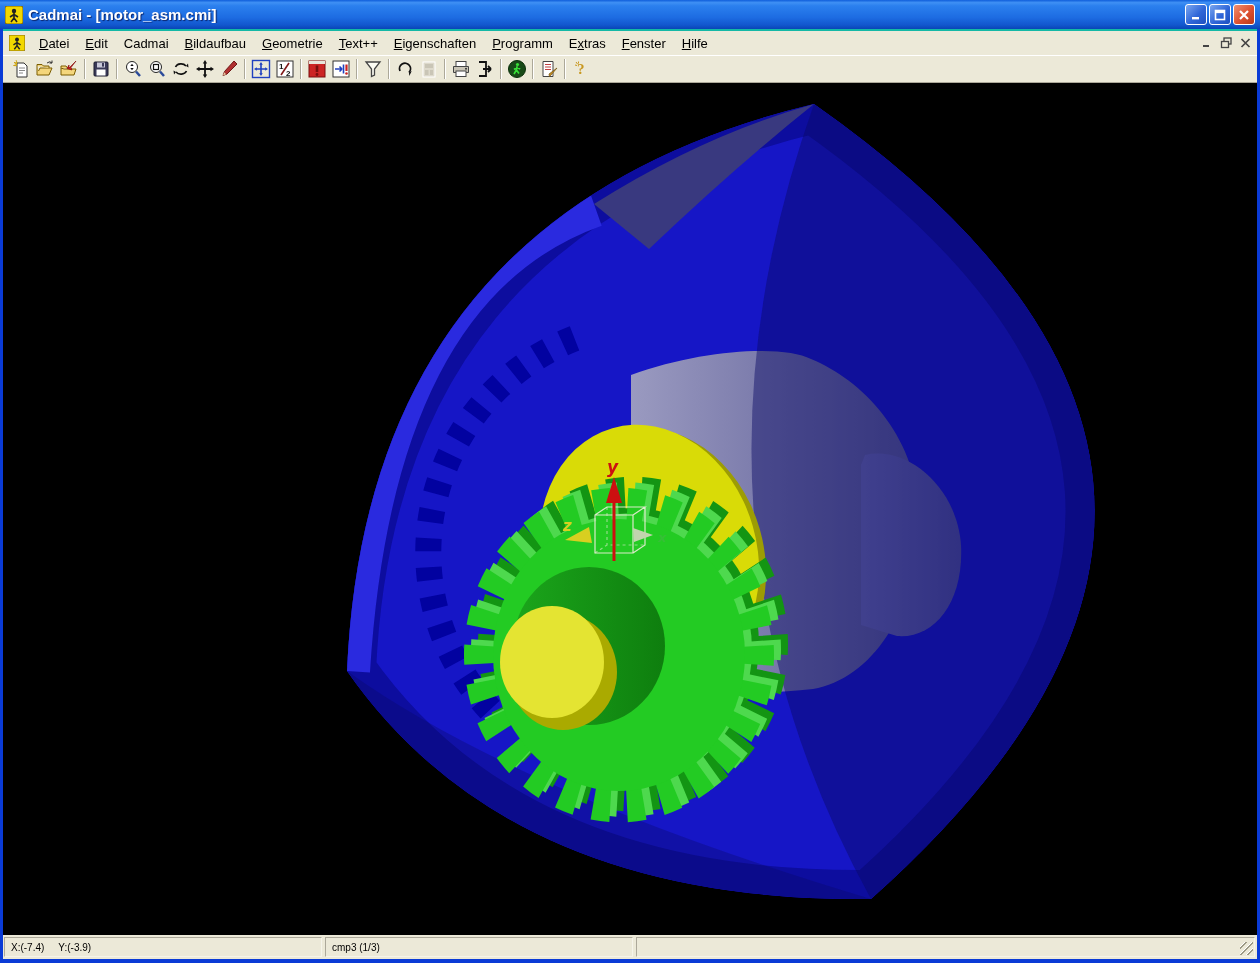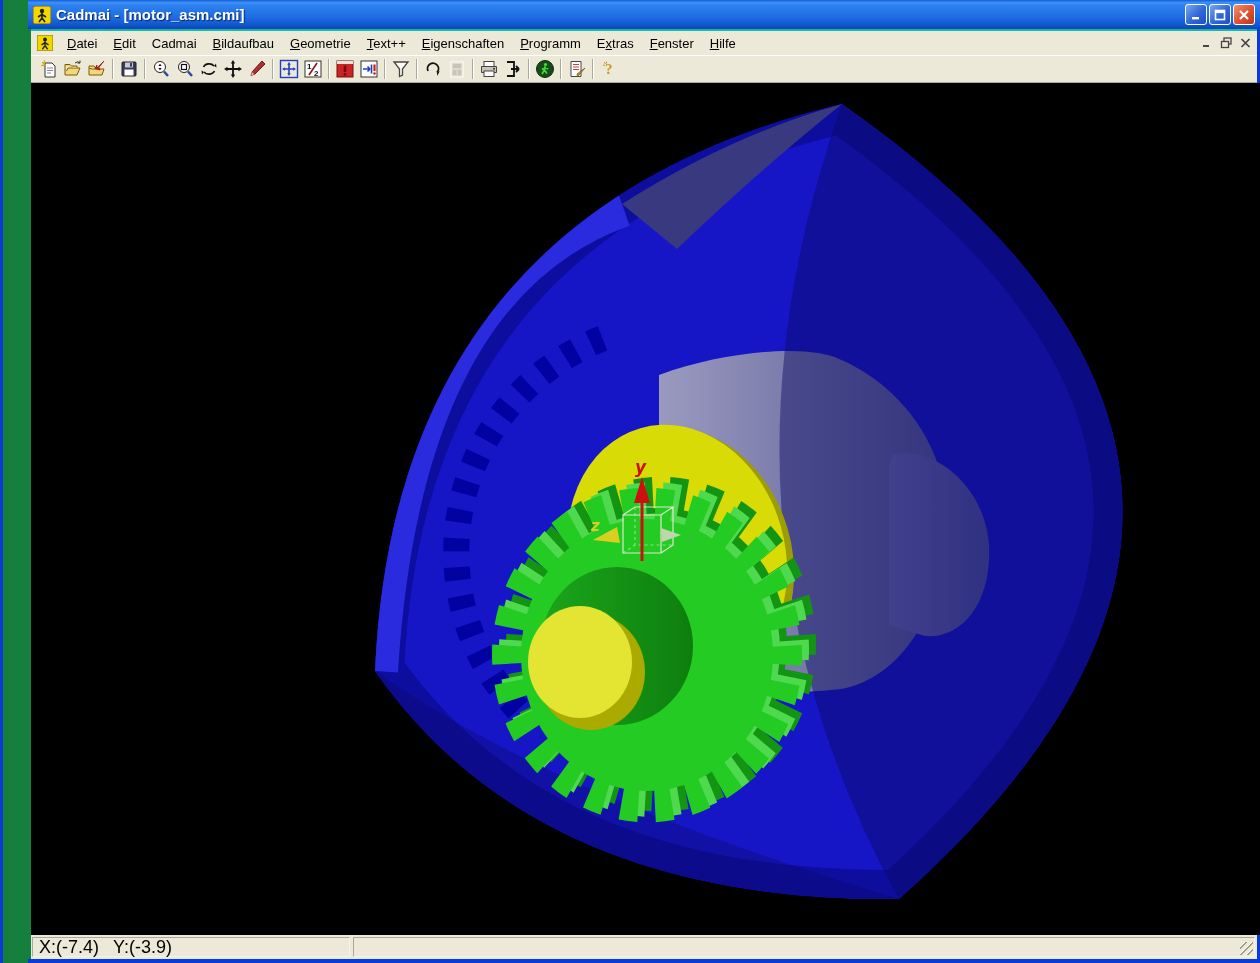--- a/index.html
+++ b/index.html
@@ -1,19 +1,19 @@
 <!DOCTYPE html>
 <html><head>
 <meta charset="utf-8">
 <style>
   * { margin:0; padding:0; box-sizing:border-box; }
   html,body { width:1260px; height:963px; overflow:hidden; background:#000; }
   body { font-family:"Liberation Sans", sans-serif; }
   .window { width:1260px; height:963px; display:flex; flex-direction:column;
-            border-left:3px solid #0A3BD6; border-right:3px solid #0A3BD6; background:#15803d;padding-left:28px; }
+            border-left:3px solid #0A3BD6; border-right:3px solid #0A3BD6; background:#15803d; }
 
   
   .titlebar { height:29px; margin:0 -3px; display:flex; align-items:center; padding:0 5px;
     background:linear-gradient(180deg,#0f5edb 0%,#3f90f4 9%,#2b80ee 20%,#1d6ce2 60%,#1257ce 86%,#0845b6 100%); }
   .titlebar .app-ico { width:18px; height:18px; margin-right:5px; }
   .title-text { color:#fff; font-weight:bold; font-size:15px; text-shadow:1px 1px 1px #0a246a; flex:1;
     white-space:nowrap; overflow:hidden; }
   .winbtn { width:22px; height:21px; margin-left:2px; border:1px solid #fff; border-radius:3px;
     display:flex; align-items:center; justify-content:center; padding:0; cursor:pointer; }
   .winbtn.minmax { background:linear-gradient(135deg,#7ba7ef 0%,#2f66d8 55%,#1e50c0 100%); }
@@ -35,21 +35,21 @@
   .tb { width:24px; height:24px; border:none; background:transparent; display:flex;
     align-items:center; justify-content:center; padding:0; }
   .tbsep { width:2px; height:20px; margin:0 3px; border-left:1px solid #aca899; border-right:1px solid #fff; }
 
   
   .viewport { position:relative; width:1254px; height:852px; background:#000; }
   .viewport svg { display:block; }
 
   
   .statusbar { height:24px; display:flex; align-items:stretch; gap:3px; background:#ECE9D8;
-    padding:2px 2px 2px 1px; font-size:18px; }
+    padding:2px 2px 2px 1px; font-size:10px; }
   .spanel { border:1px solid; border-color:#aca899 #f6f4ea #f6f4ea #aca899; display:flex;
     align-items:center; padding:0 6px; color:#000; }
   .spanel.p1 { width:318px; }
   .spanel.p2 { width:308px; }
   .spanel.p3 { flex:1; position:relative; }
   .coord-x { margin-right:14px; }
   .grip { position:absolute; right:1px; bottom:1px; width:13px; height:13px;
     background:repeating-linear-gradient(135deg, transparent 0 3px, #fff 3px 4px, #9d9a85 4px 5px); }
   .bottomedge { height:4px; margin:0 -3px; background:#0A3BD6; }
 </style>
@@ -375,18 +375,21 @@
         </g>
       </g>
     </svg>
   </div>
 
   <div class="statusbar">
     <div class="spanel p1">
       <span class="coord-x">X:(-7.4)</span>
       <span>Y:(-3.9)</span>
     </div>
+    <div class="spanel p2">
+      <span>cmp3 (1/3)</span>
+    </div>
     <div class="spanel p3">
       <span class="grip"></span>
     </div>
   </div>
   <div class="bottomedge"></div>
 </div>
 
 </body></html>

